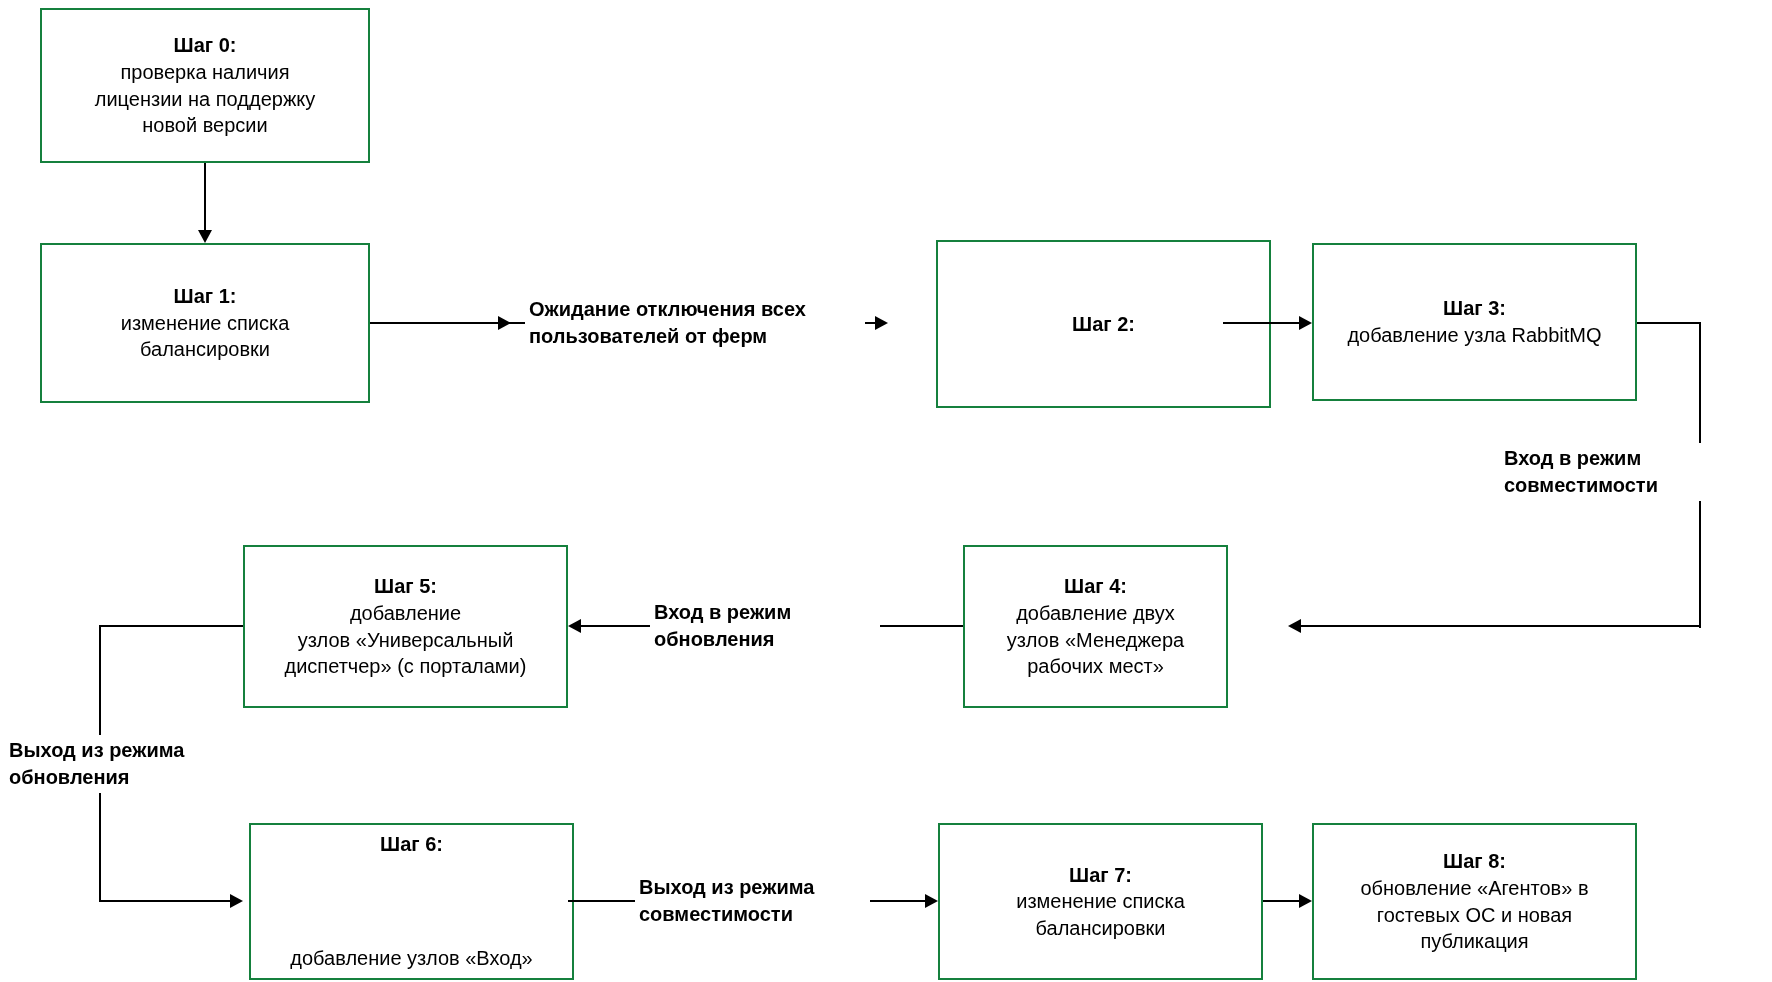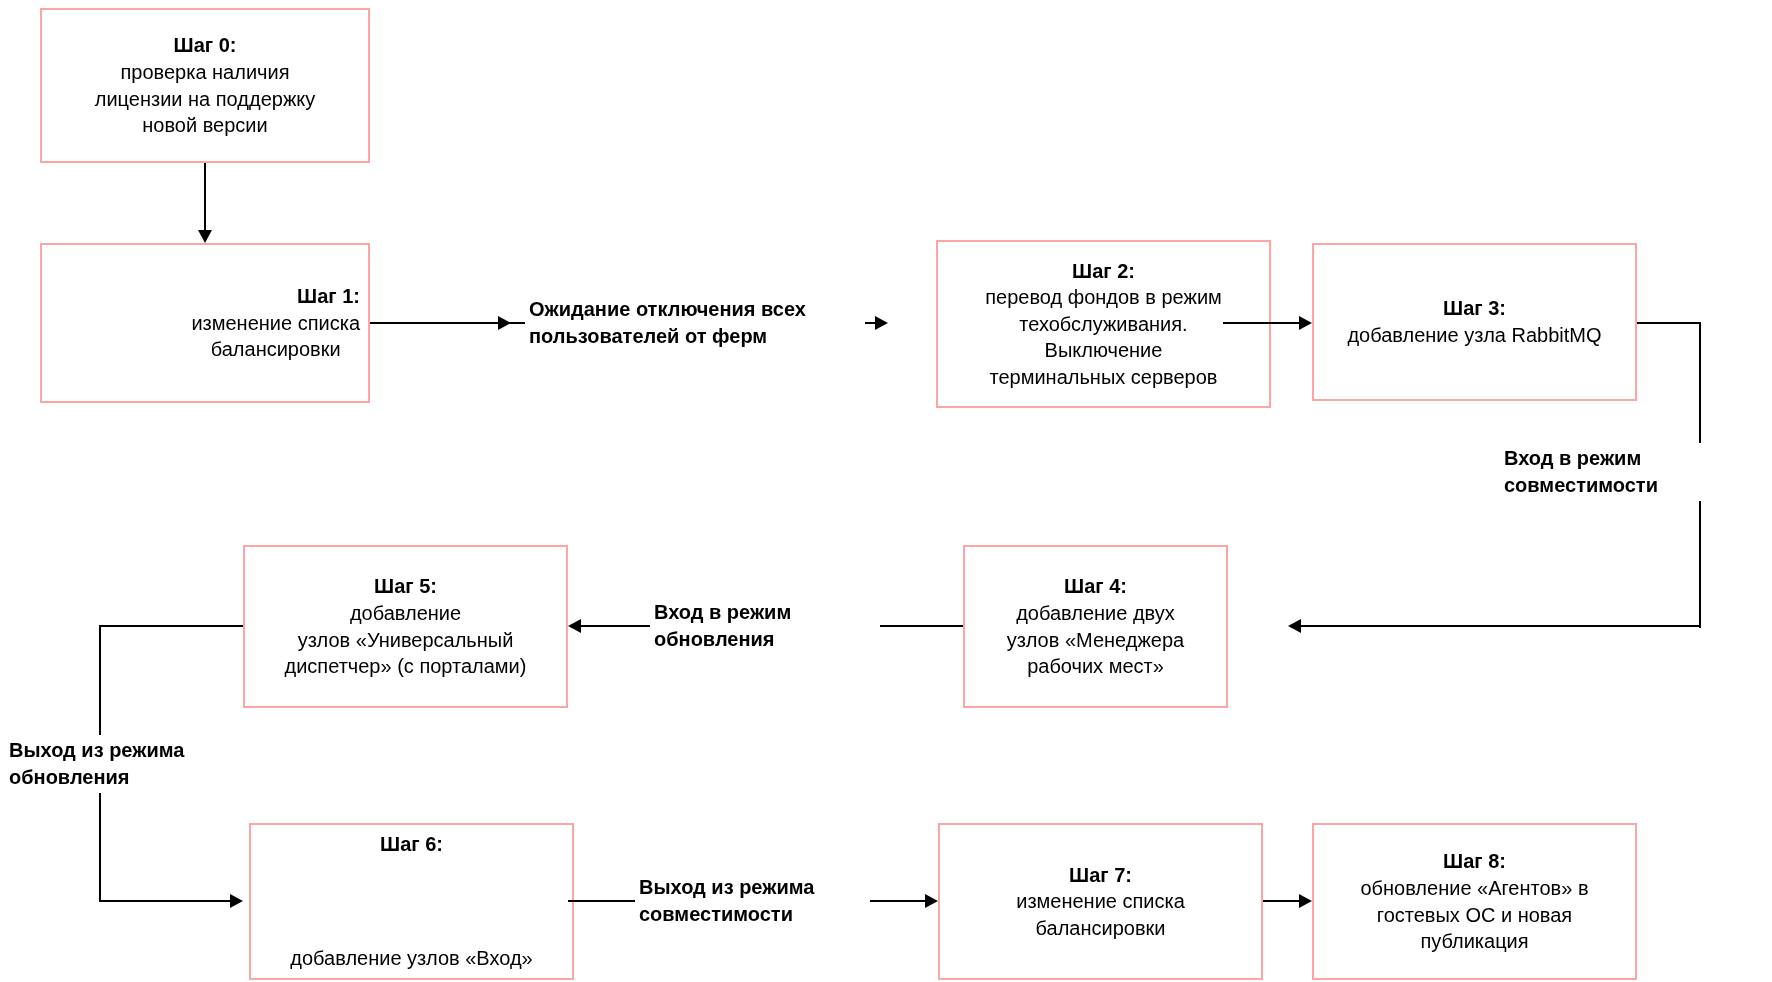--- a/index.html
+++ b/index.html
@@ -10,21 +10,21 @@
     position: relative;
     width: 1772px;
     height: 982px;
     background: #ffffff;
     overflow: hidden;
   }
 
   .box {
     position: absolute;
     background: #ffffff;
-    border: 2px solid #fca5a5;
+    border: 2px solid #15803d;
     display: flex;
     flex-direction: column;
     justify-content: center;
     align-items: center;
     text-align: center;
     font-size: 20px;
     line-height: 1.33;
     padding: 6px 8px;
   }
   .box-title { font-weight: bold; }
@@ -53,32 +53,28 @@
 
 <div class="canvas">
 
   <div class="box" style="left:40px; top:8px; width:330px; height:155px;">
     <div class="box-title">Шаг 0:</div>
     <div class="box-body">проверка наличия
 лицензии на поддержку
 новой версии</div>
   </div>
 
-  <div class="box" style="left:40px; top:243px; width:330px; height:160px;align-items:flex-end;">
+  <div class="box" style="left:40px; top:243px; width:330px; height:160px;">
     <div class="box-title">Шаг 1:</div>
     <div class="box-body">изменение списка
 балансировки</div>
   </div>
 
   <div class="box" style="left:888px; top:240px; width:335px; height:168px;margin-left:48px;">
     <div class="box-title">Шаг 2:</div>
-    <div class="box-body">перевод фондов в режим
-техобслуживания.
-Выключение
-терминальных серверов</div>
   </div>
 
   <div class="box" style="left:1312px; top:243px; width:325px; height:158px;">
     <div class="box-title">Шаг 3:</div>
     <div class="box-body">добавление узла RabbitMQ</div>
   </div>
 
   <div class="box" style="left:243px; top:545px; width:325px; height:163px;">
     <div class="box-title">Шаг 5:</div>
     <div class="box-body">добавление

